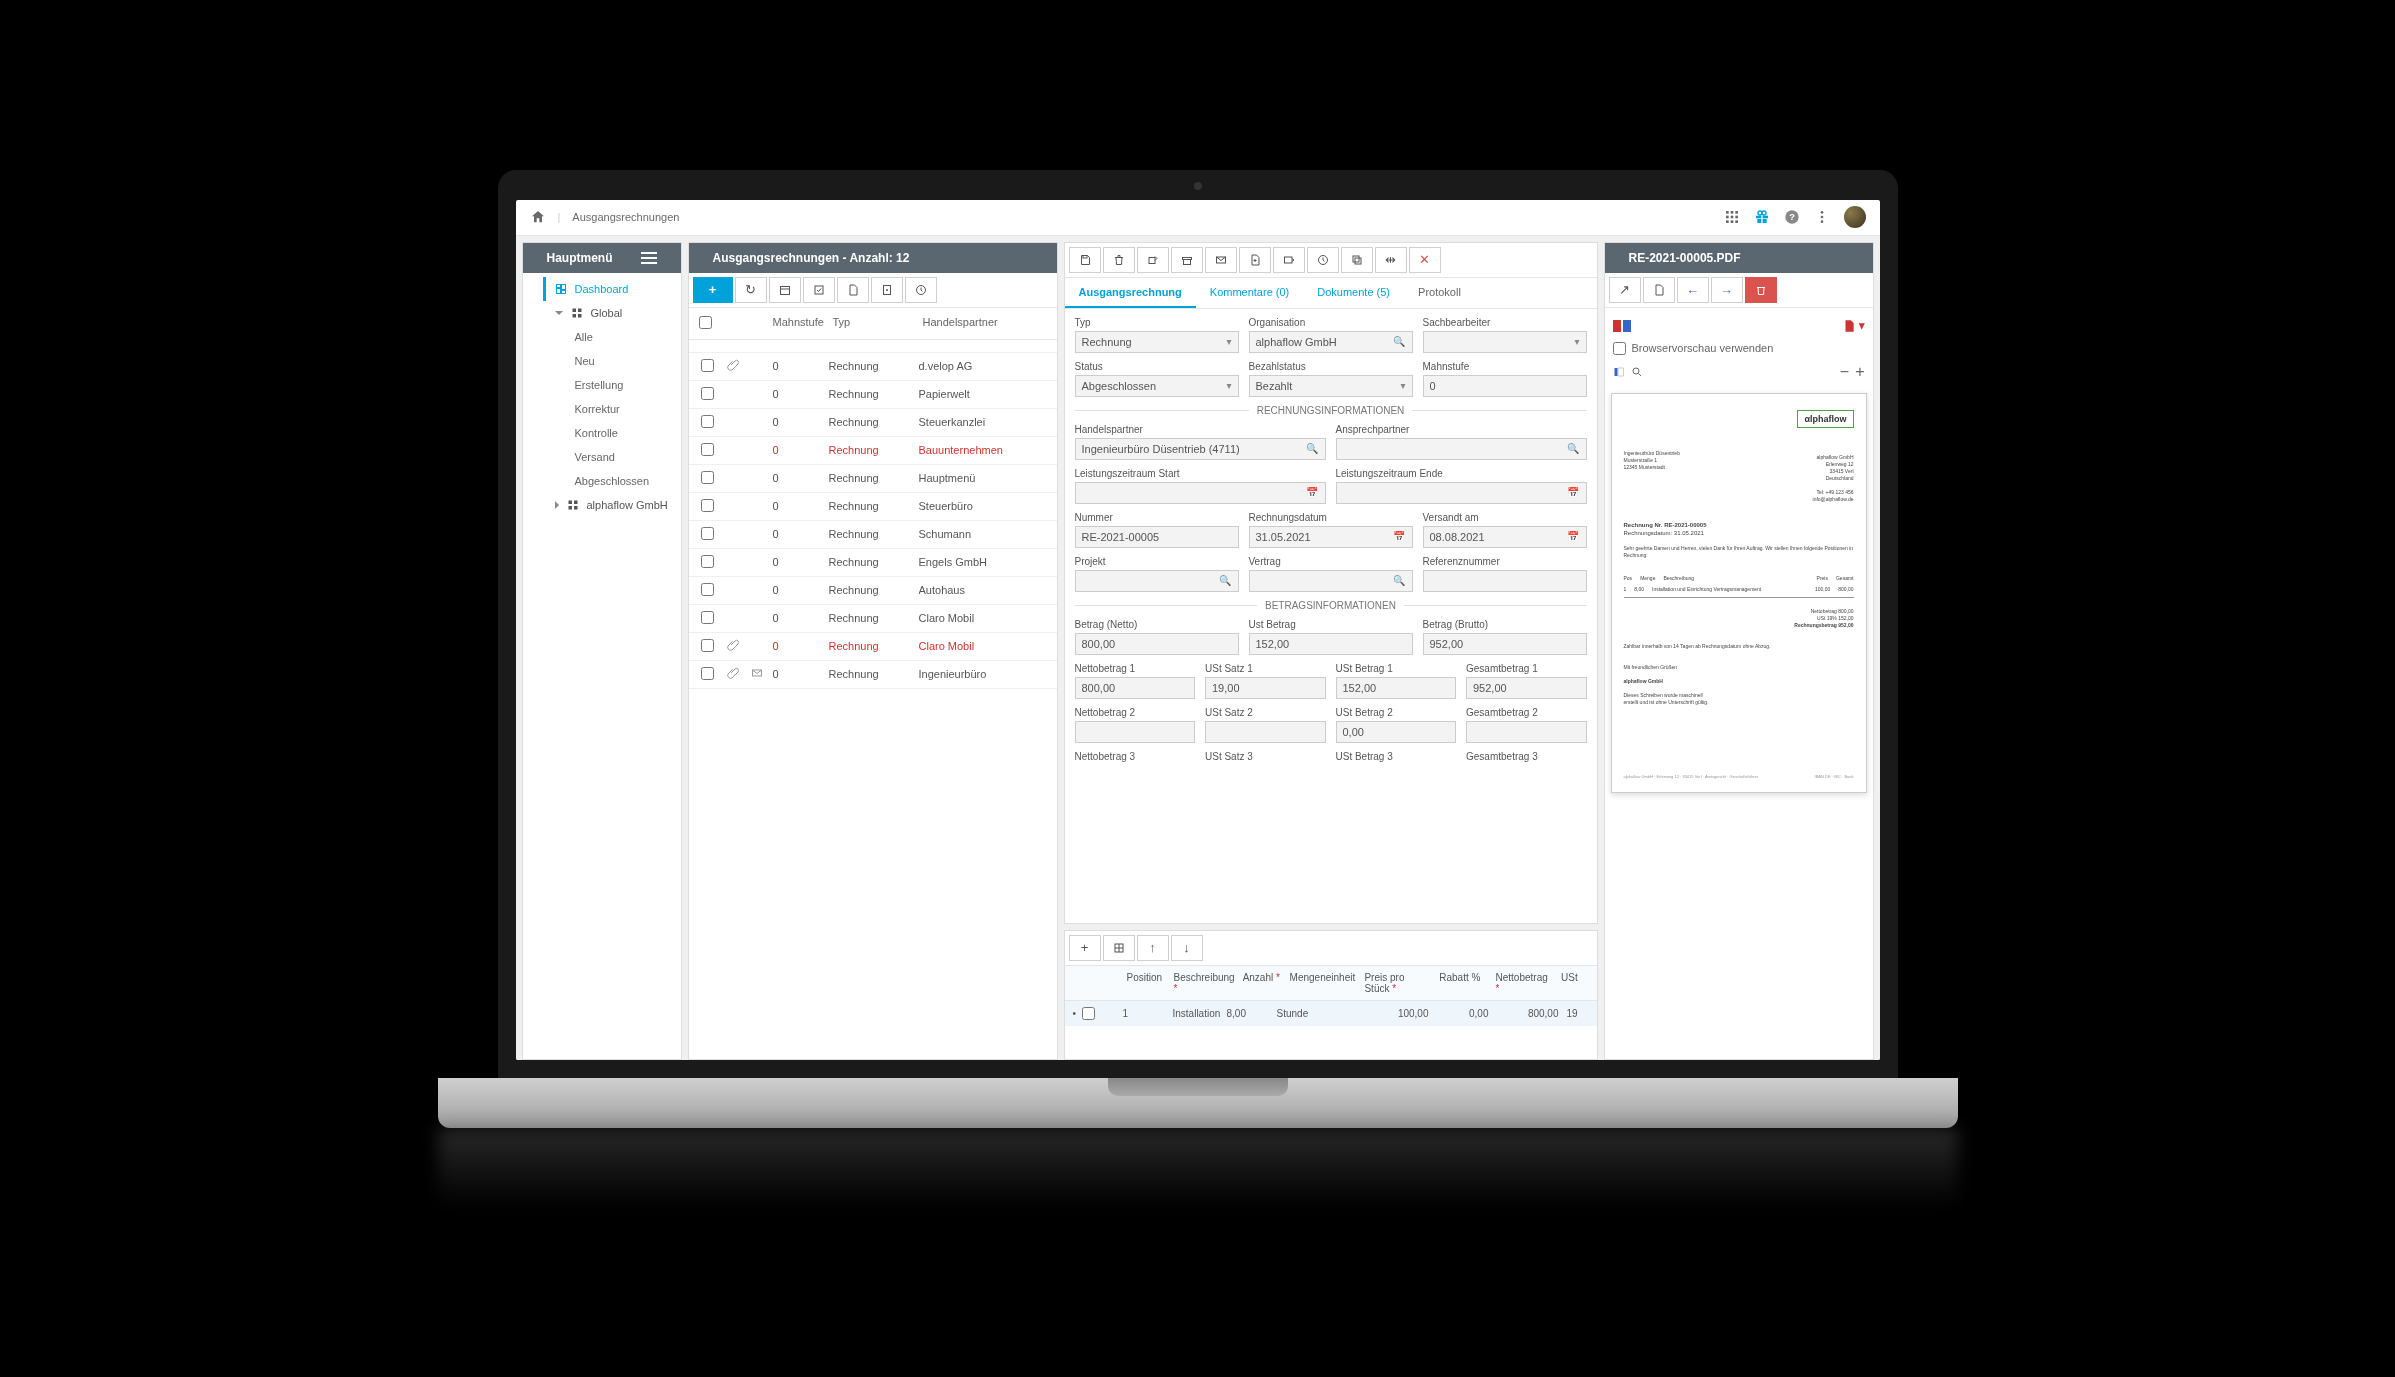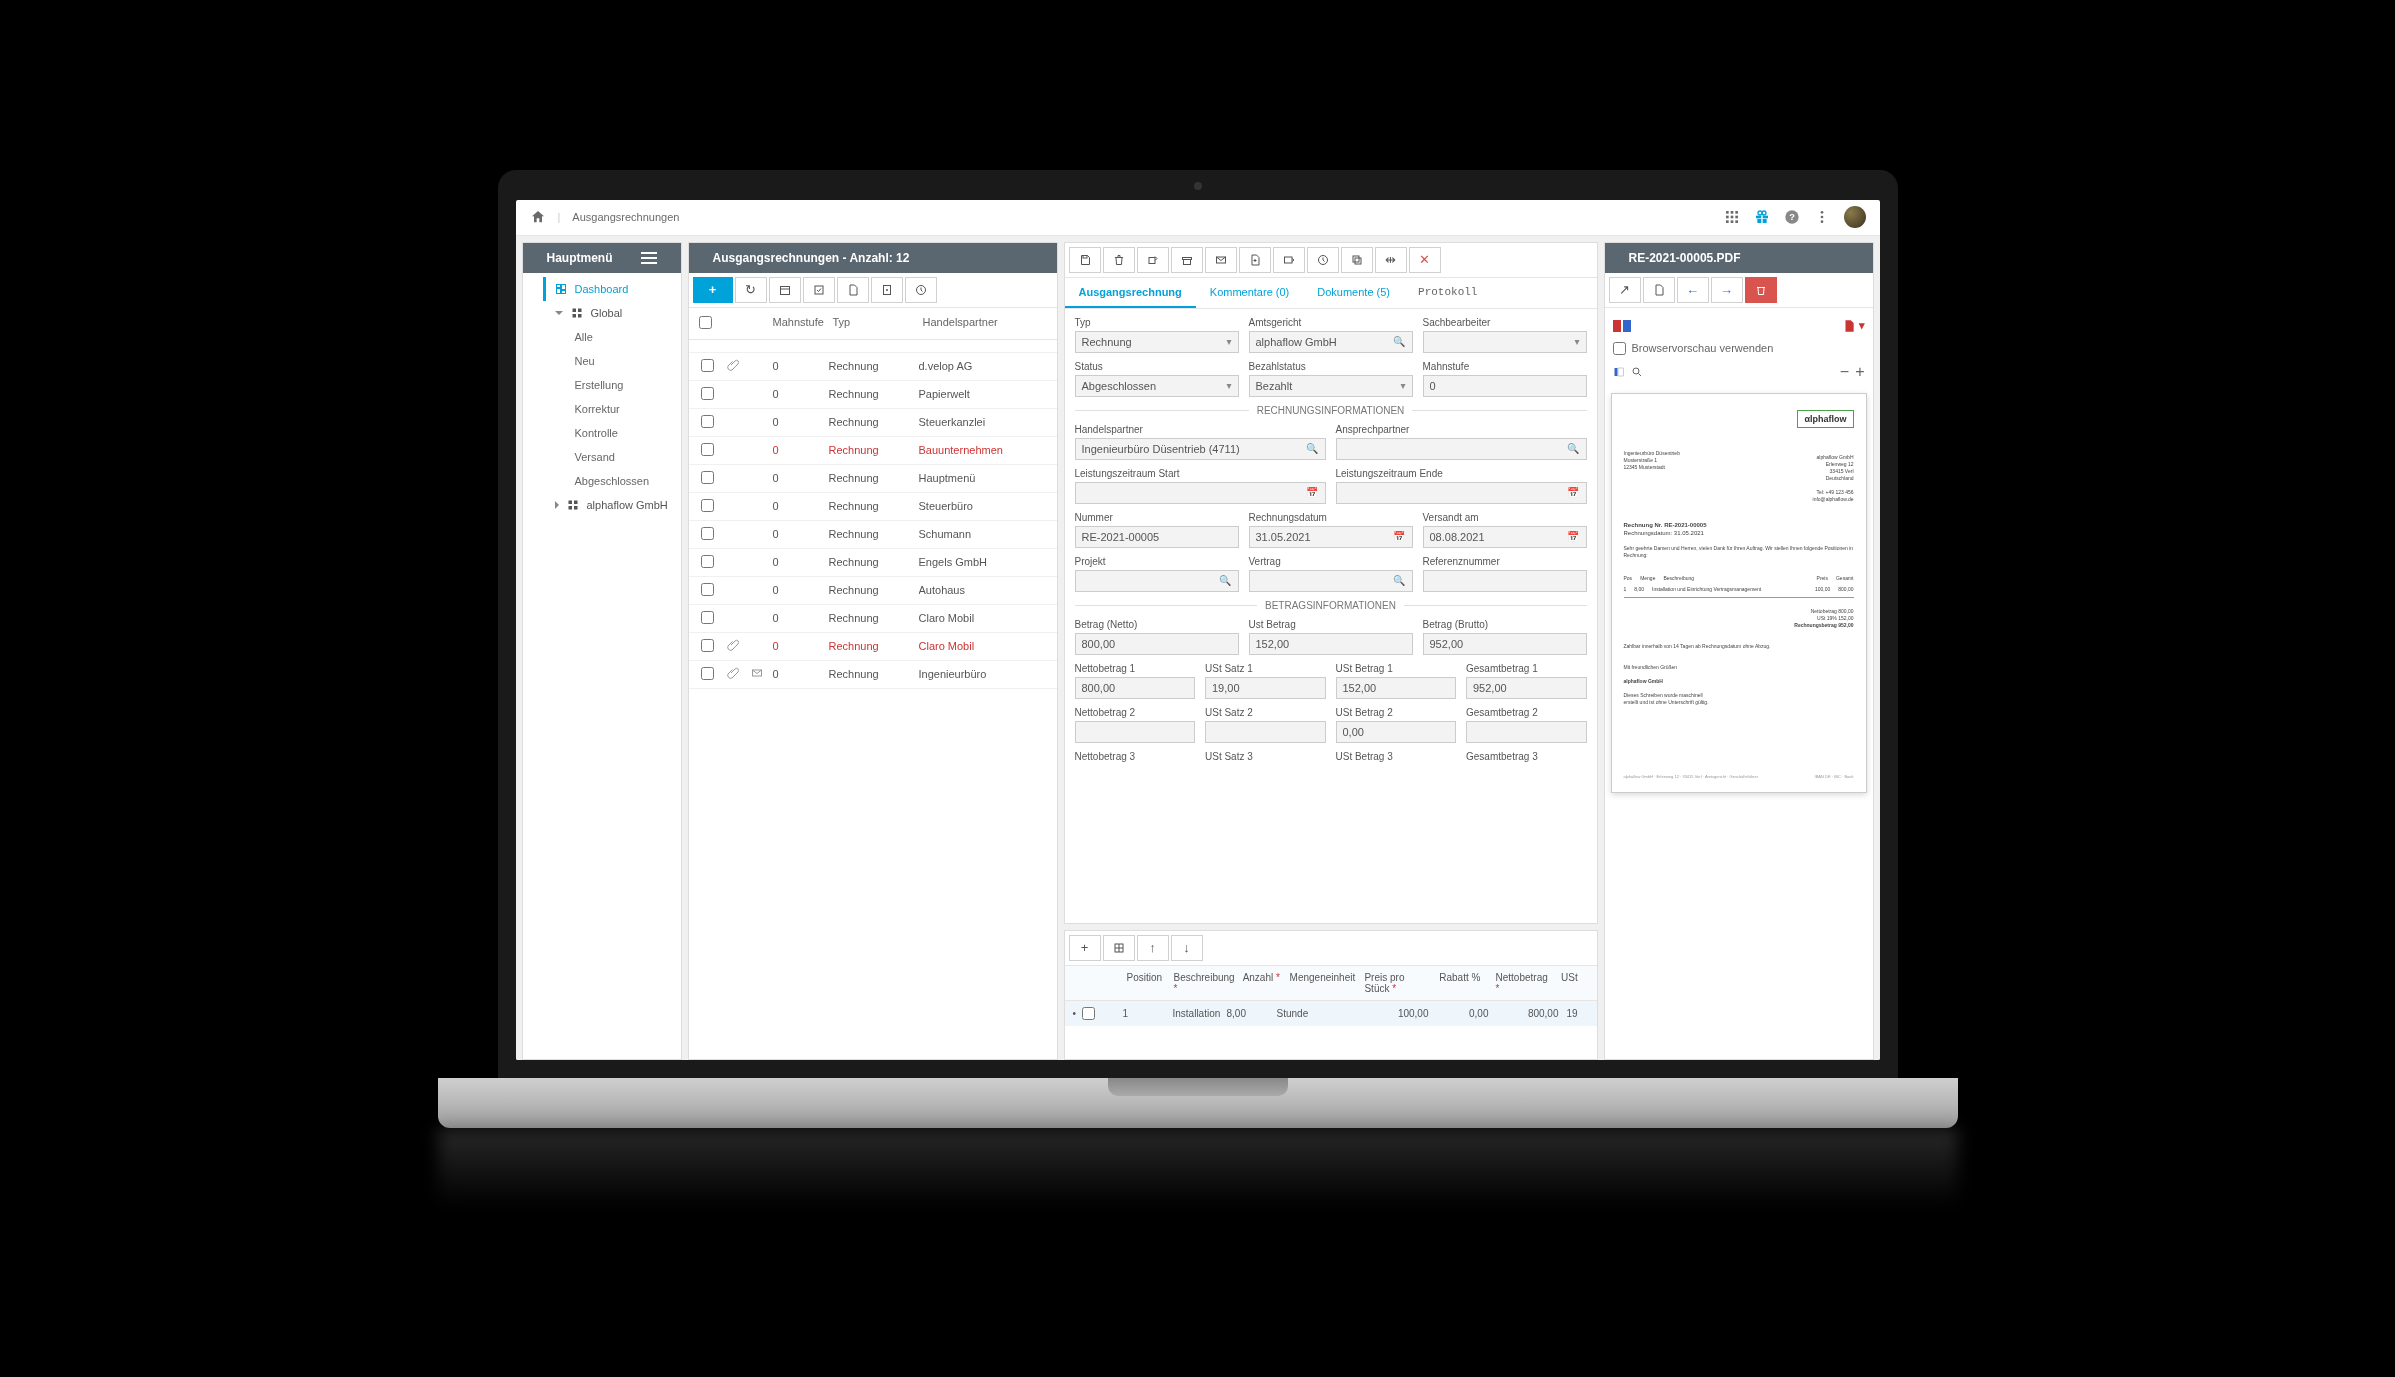--- a/index.html
+++ b/index.html
@@ -50,21 +50,21 @@
 .col-env { width: 24px; text-align: center; color: #999; }
 .col-ms { width: 60px; padding-left: 4px; }
 .col-typ { width: 90px; }
 .col-hp { flex: 1; white-space: nowrap; overflow: hidden; }
 
 .center-col { flex: 1; display: flex; flex-direction: column; gap: 6px; min-width: 0; }
 .detail-panel { flex: 1; min-height: 0; }
 .tabs { display: flex; border-bottom: 1px solid #e5e5e5; }
 .tab { padding: 8px 14px; color: #00a3d9; font-size: 11px; cursor: pointer; }
 .tab.active { border-bottom: 2px solid #00a3d9; font-weight: 600; }
-.tab.muted { color: #666; font-family: Liberation Mono, monospace; }
+.tab.muted { color: #666; }
 .form-area { padding: 8px 10px; overflow: auto; flex: 1; }
 .form-row { display: flex; gap: 10px; margin-bottom: 8px; }
 .field { flex: 1; display: flex; flex-direction: column; min-width: 0; }
 .field label { font-size: 10px; color: #555; margin-bottom: 3px; }
 .ctrl { height: 22px; border: 1px solid #ccc; background: #f3f3f3; padding: 0 6px; font-size: 11px; color: #555; display: flex; align-items: center; justify-content: space-between; position: relative; }
 .ctrl .sfx { color: #888; font-size: 10px; }
 .section-title { font-size: 10px; color: #777; text-transform: uppercase; margin: 8px 0; display: flex; align-items: center; gap: 8px; }
 .section-title::before, .section-title::after { content: ''; flex: 1; height: 1px; background: #e0e0e0; }
 
 .lineitems-panel { height: 130px; }
@@ -417,21 +417,21 @@
   <div class="form-area">
     <div class="form-row">
       <div class="field">
                     <label>Typ</label>
                     <div class="ctrl">
                       <span>Rechnung</span>
                       <span class="sfx">▾</span>
                     </div>
                   </div>
       <div class="field">
-                    <label>Amtsgericht</label>
+                    <label>Organisation</label>
                     <div class="ctrl">
                       <span>alphaflow GmbH</span>
                       <span class="sfx">🔍</span>
                     </div>
                   </div>
       <div class="field">
                     <label>Sachbearbeiter</label>
                     <div class="ctrl">
                       <span></span>
                       <span class="sfx">▾</span>

